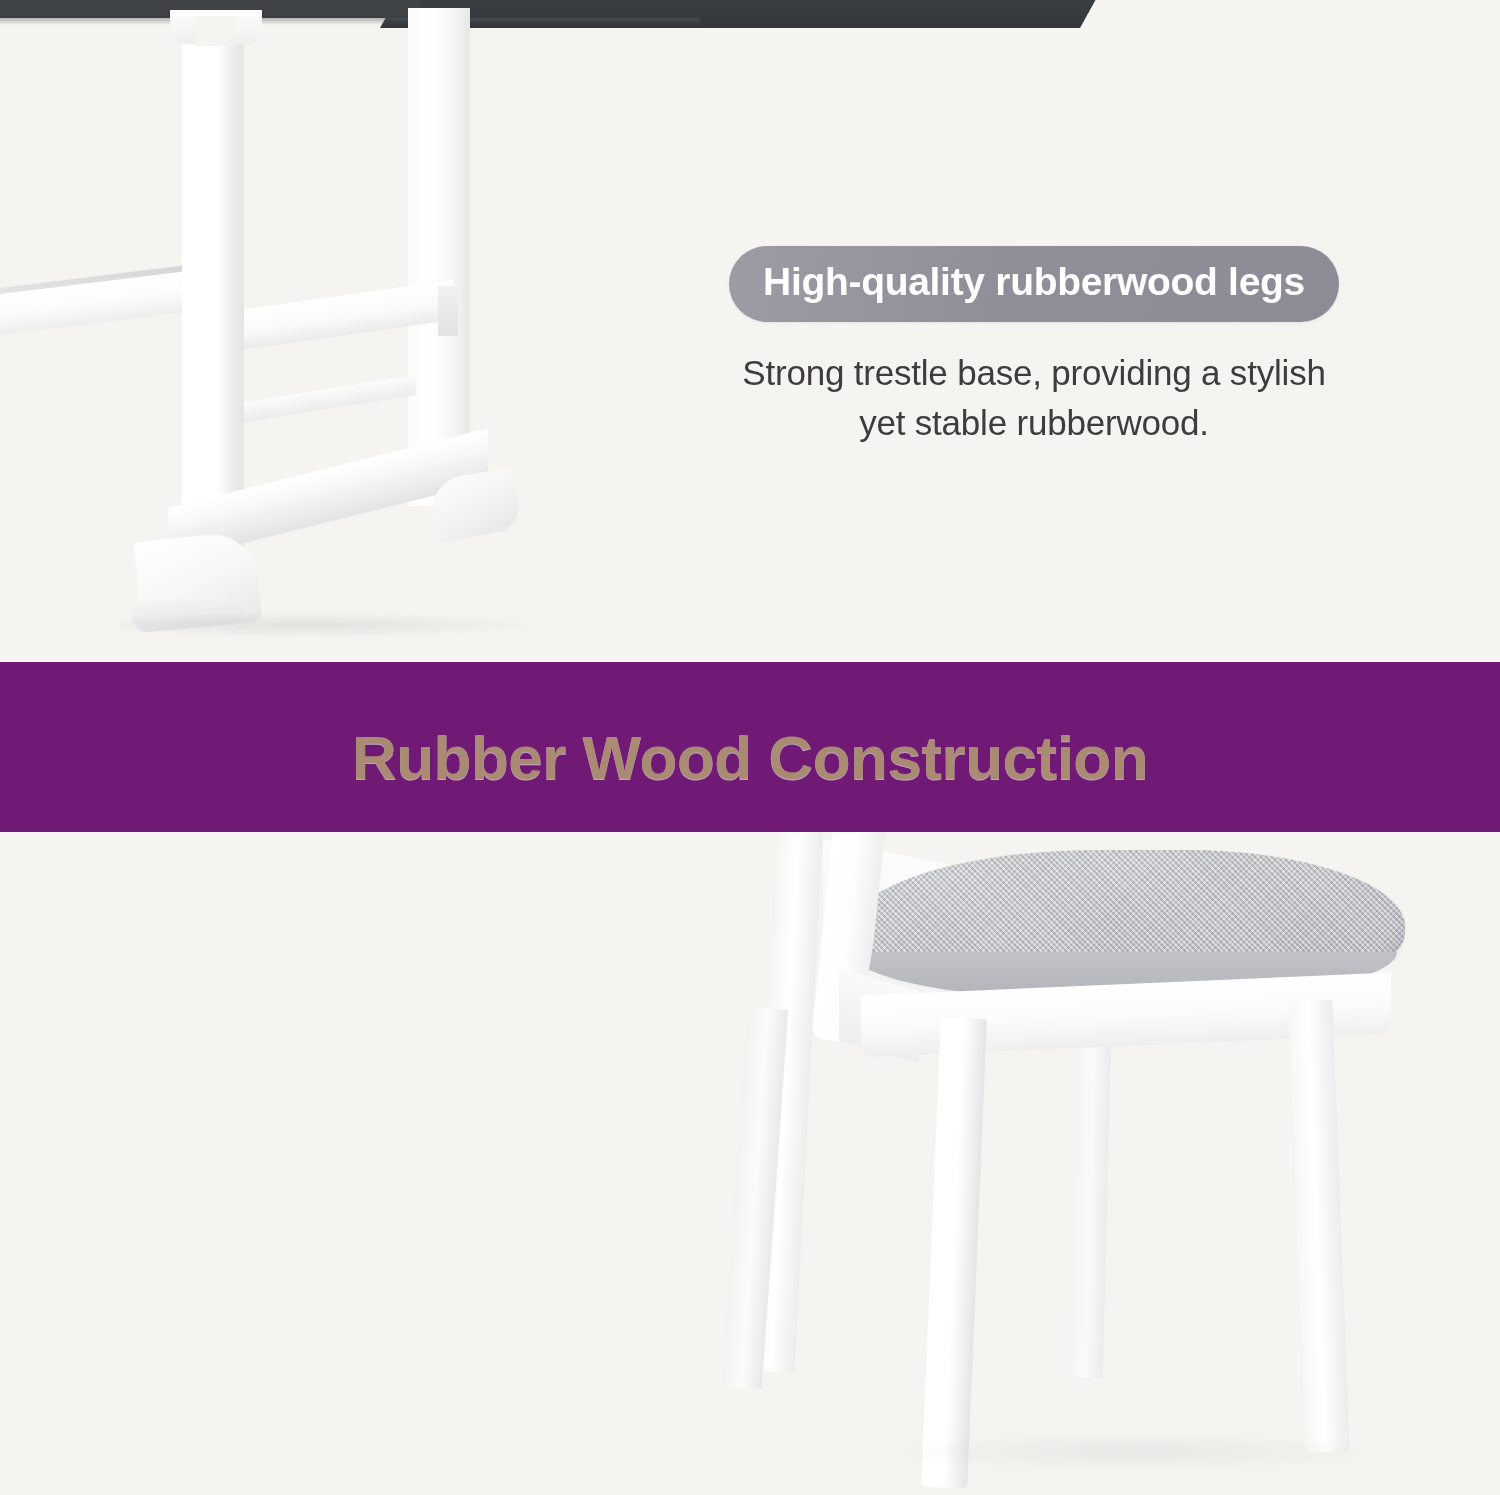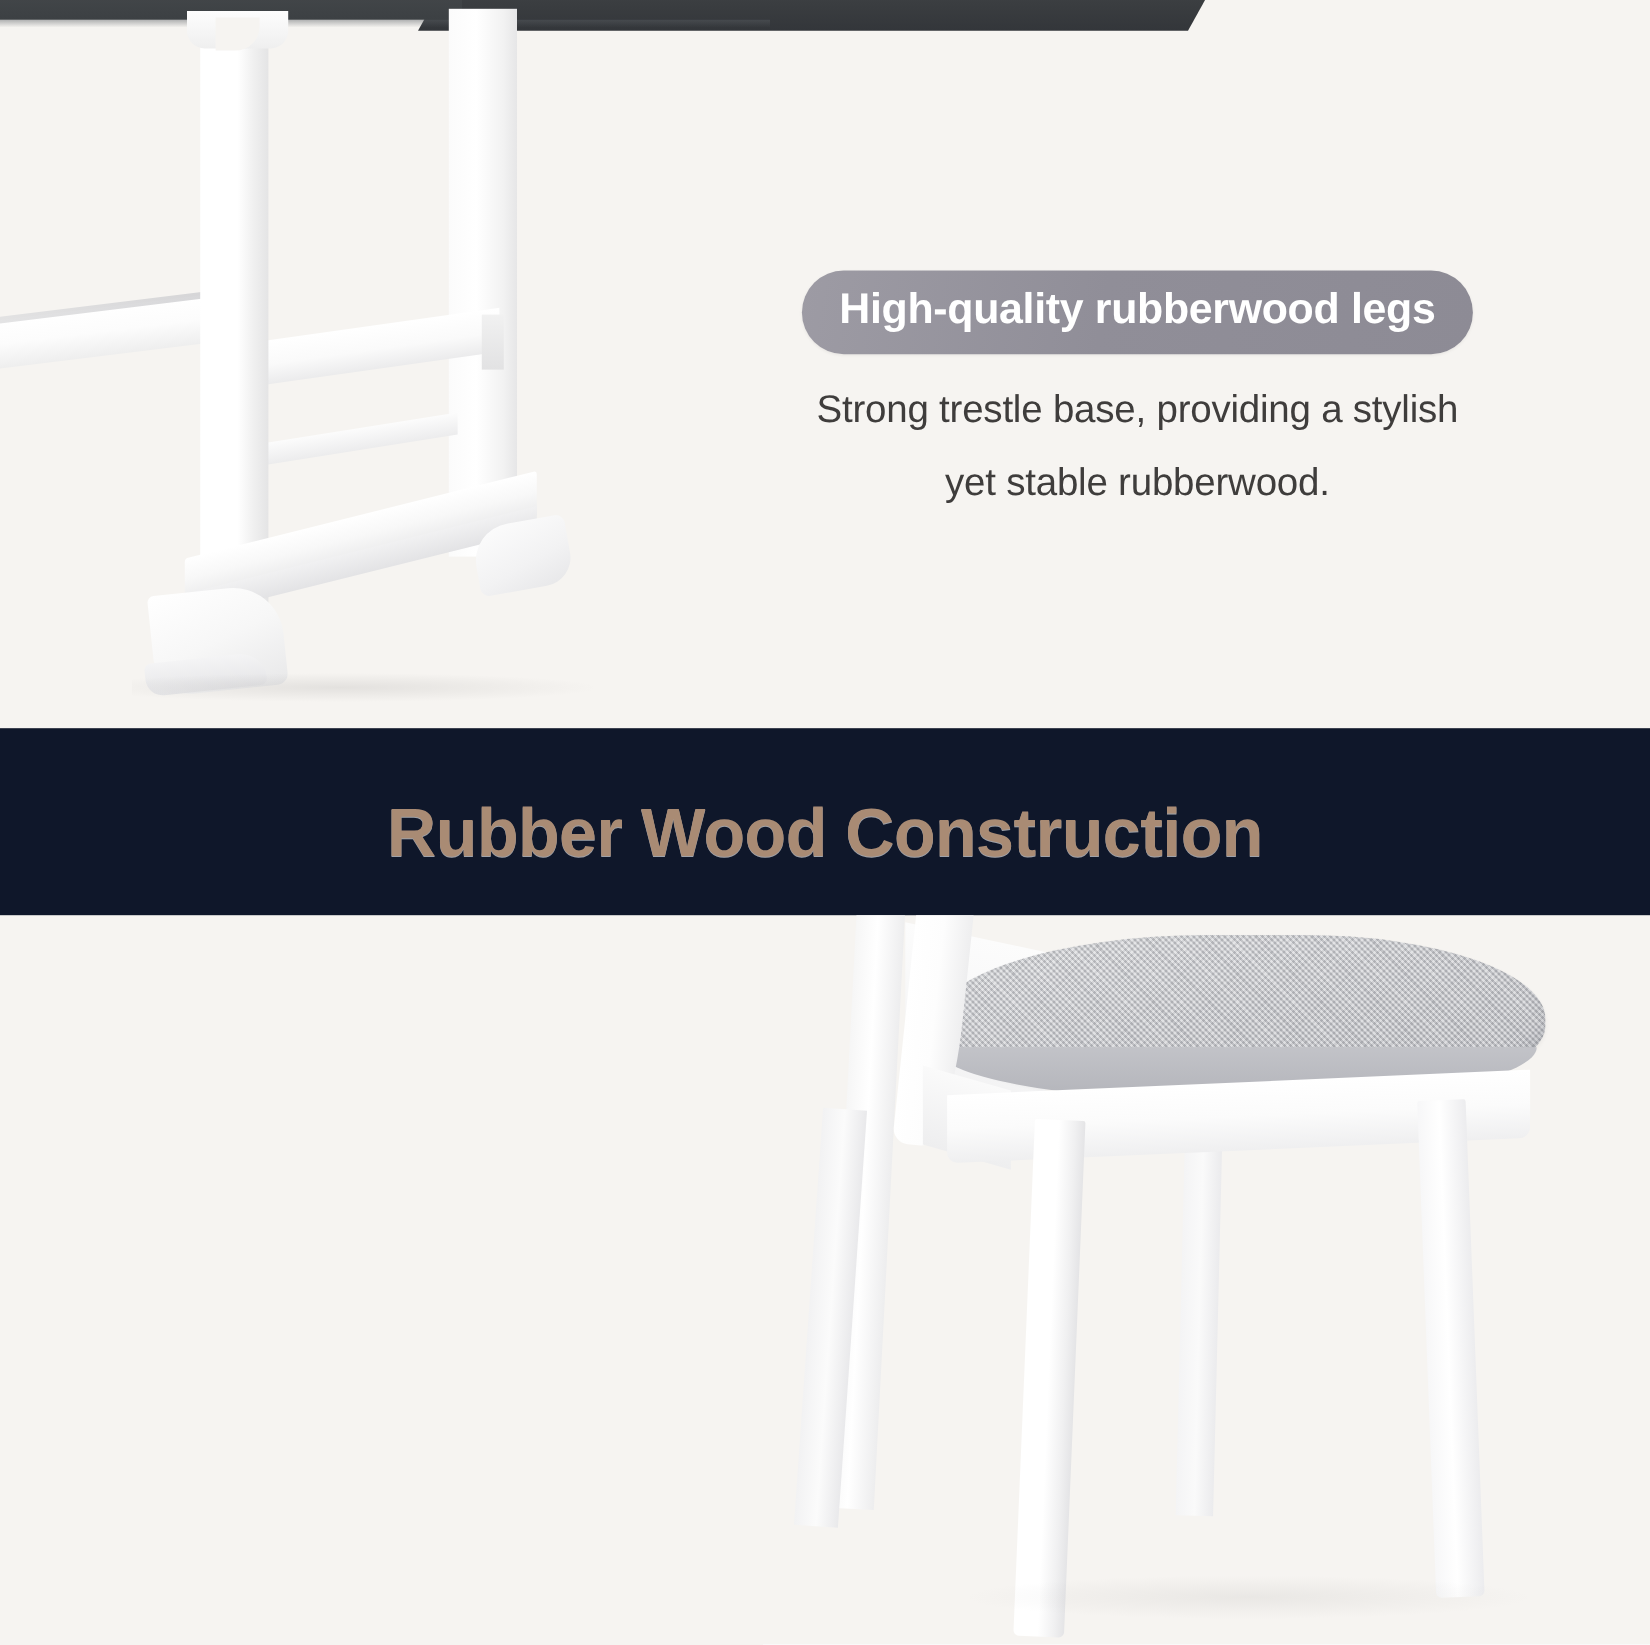--- a/index.html
+++ b/index.html
@@ -28,21 +28,21 @@
     overflow: hidden;
   }
   #section-top {
     top: 0;
     height: 802px;
     background: #f6f4f1;
   }
   #title-band {
     top: 662px;
     height: 190px;
-    background: #0f172a;
+    background: #701a75;
     display: flex;
     align-items: center;
     justify-content: center;
   }
   #section-bottom {
     top: 832px;
     height: 663px;
     background: #f6f4f1;
   }
 
@@ -86,21 +86,20 @@
   .feature-desc {
     margin-top: 26px;
     font-size: 35px;
     line-height: 1.42;
     color: #3f3d3c;
     letter-spacing: -0.2px;
   }
   .feature-desc .l {
     display: block;
     white-space: nowrap;
-    margin-top: 16px;
   }
 
   
   #photo-table {
     position: absolute;
     left: 0;
     top: 0;
     width: 700px;
     height: 662px;
   }

